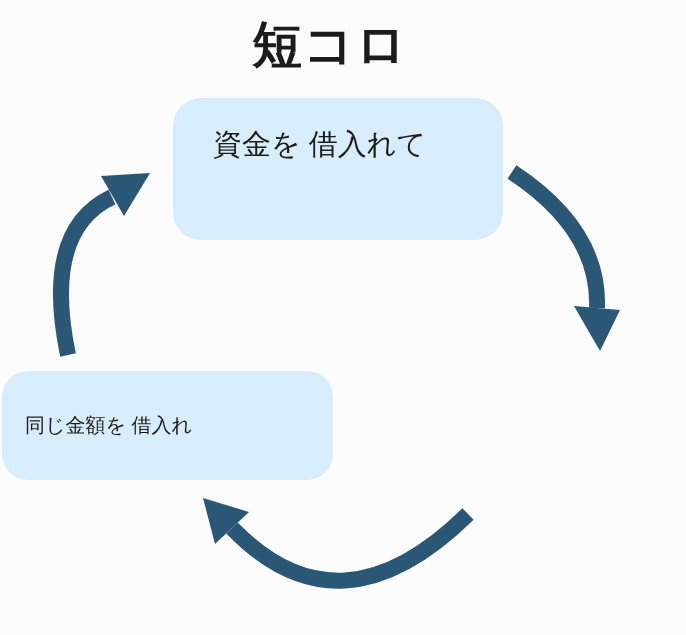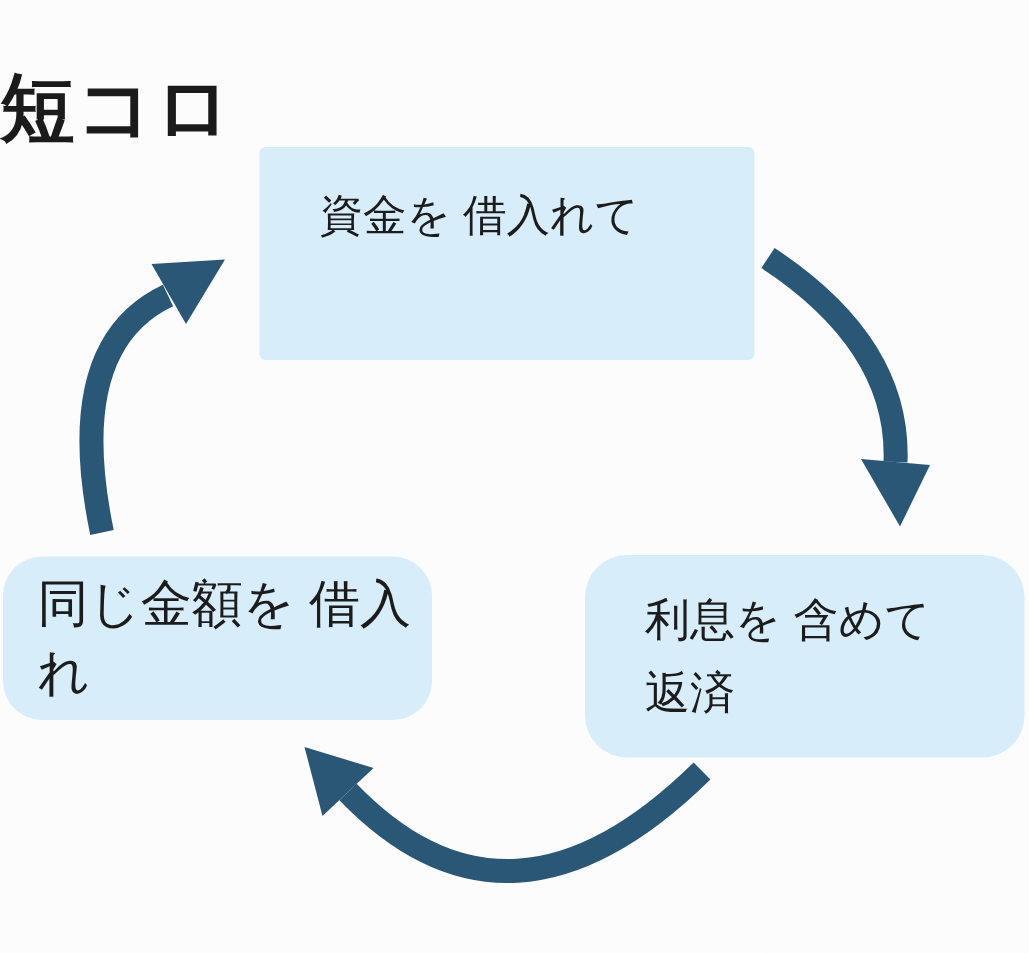--- a/index.html
+++ b/index.html
@@ -12,67 +12,67 @@
     height: 635px;
     background: #FCFCFC;
     font-family: "Liberation Sans", sans-serif;
     overflow: hidden;
   }
   .title {
     position: absolute;
     top: 12px;
     left: 0;
     width: 660px;
+    text-align: center;
     font-size: 50px;
     font-weight: 900;
     color: #1B1B1B;
     letter-spacing: 1px;
-    margin-top: 27px;
   }
   .arrows {
     position: absolute;
     left: 0;
     top: 0;
   }
   .node {
     position: absolute;
     box-sizing: border-box;
     background: #D8EDFA;
     color: #1C1C1C;
   }
   .node-top {
     left: 173px;
     top: 98px;
     width: 330px;
     height: 142px;
-    border-radius: 4px;
+    border-radius: 28px;
     padding: 22px 0 0 40px;
     font-size: 29px;
     line-height: 49px;
   }
   .node-right {
     left: 390px;
     top: 370px;
     width: 293px;
     height: 135px;
     border-radius: 28px;
     padding: 19px 0 0 40px;
     font-size: 30px;
     line-height: 49px;
   }
   .node-left {
     left: 2px;
     top: 371px;
-    width: 286px;
+    width: 331px;
     height: 109px;
     border-radius: 26px;
     display: flex;
     align-items: center;
     padding-left: 23px;
-    font-size: 34px;
+    font-size: 20px;
   }
 </style>
 </head>
 <body>
 
 <div class="canvas">
 
   <div class="title">短コロ</div>
 
   <svg class="arrows" width="686" height="635" viewBox="0 0 686 635" aria-hidden="true">
@@ -88,18 +88,14 @@
   </svg>
 
   <div class="node node-top">
     <div>資金を 借入れて</div>
   </div>
 
   <div class="node node-left">
     <div>同じ金額を 借入れ</div>
   </div>
 
-  <div class="node node-right">
-    <div>利息を 含めて</div>
-    <div>返済</div>
-  </div>
 
 </div>
 
 </body></html>

